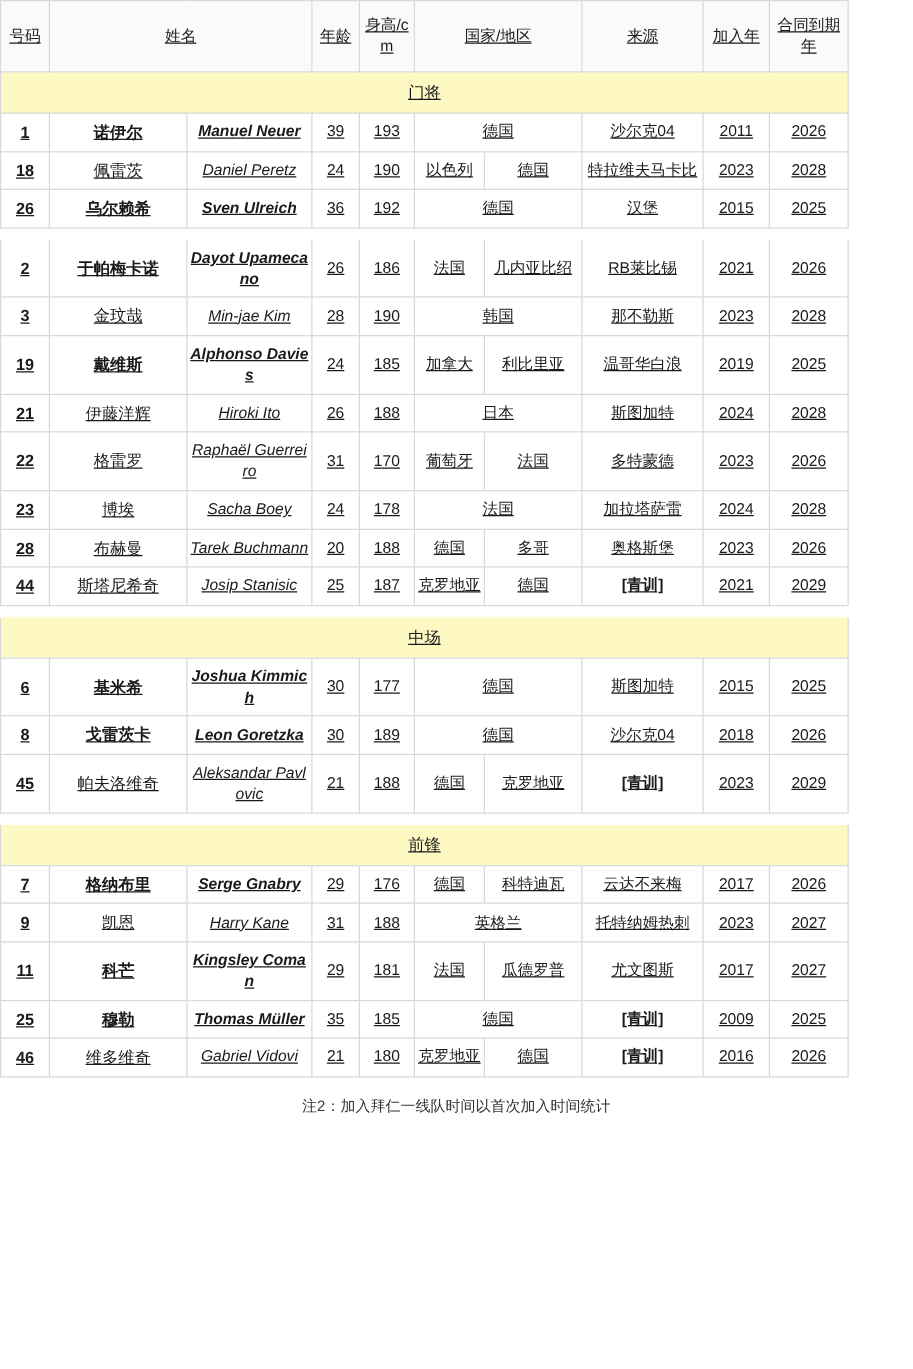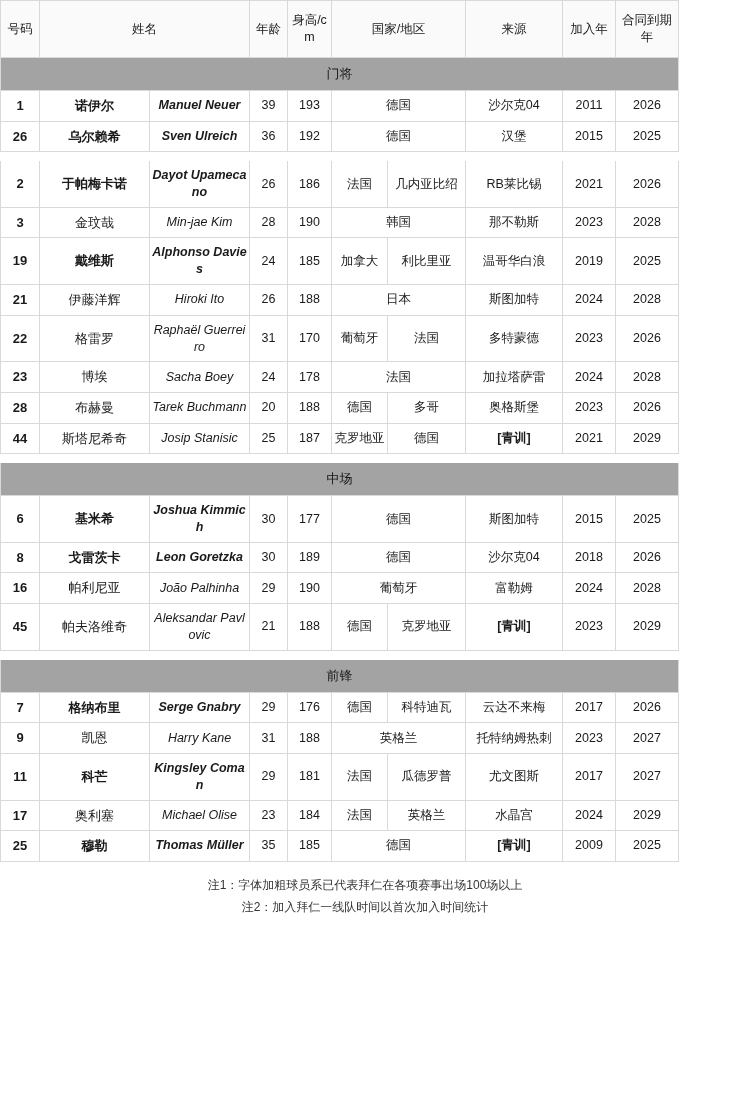--- a/index.html
+++ b/index.html
@@ -10,20 +10,21 @@
   body {
     width: 730px;
     font-family: "Liberation Sans", sans-serif;
     color: #1a1a1a;
     -webkit-font-smoothing: antialiased;
   }
   .roster {
     width: 632px;
     border-collapse: collapse;
     table-layout: fixed;
+    text-decoration: underline;
   }
   .roster col.c-num    { width: 39px; }
   .roster col.c-name   { width: 110px; }
   .roster col.c-latin  { width: 100px; }
   .roster col.c-age    { width: 38px; }
   .roster col.c-height { width: 44px; }
   .roster col.c-nat1   { width: 56px; }
   .roster col.c-nat2   { width: 78px; }
   .roster col.c-src    { width: 97px; }
   .roster col.c-join   { width: 53px; }
@@ -48,21 +49,21 @@
   tr.spacer td {
     border-left: 1px solid #ffffff;
     border-right: 1px solid #ffffff;
     border-top: 1px solid #ffffff;
     border-bottom: 1px solid #ffffff;
     background: #ffffff;
     height: 8px;
     padding: 0;
   }
   tr.group-row td {
-    background: #a3a3a3;
+    background: #fef9c3;
     font-size: 13px;
     height: 24px;
     padding: 4px 2px;
   }
   td.num {
     font-weight: bold;
     font-size: 13px;
   }
   td.cn-name {
     font-size: 13px;
@@ -126,20 +127,32 @@
         <td class="cn-name bold">诺伊尔</td>
         <td class="latin bold">Manuel Neuer</td>
         <td>39</td>
         <td>193</td>
         <td colspan="2">德国</td>
         <td class="src">沙尔克04</td>
         <td>2011</td>
         <td>2026</td>
       </tr>
       <tr>
+        <td class="num">18</td>
+        <td class="cn-name">佩雷茨</td>
+        <td class="latin">Daniel Peretz</td>
+        <td>24</td>
+        <td>190</td>
+        <td>以色列</td>
+        <td>德国</td>
+        <td class="src">特拉维夫马卡比</td>
+        <td>2023</td>
+        <td>2028</td>
+      </tr>
+      <tr>
         <td class="num">26</td>
         <td class="cn-name bold">乌尔赖希</td>
         <td class="latin bold">Sven Ulreich</td>
         <td>36</td>
         <td>192</td>
         <td colspan="2">德国</td>
         <td class="src">汉堡</td>
         <td>2015</td>
         <td>2025</td>
       </tr>
@@ -261,31 +274,20 @@
         <td class="cn-name bold">戈雷茨卡</td>
         <td class="latin bold">Leon Goretzka</td>
         <td>30</td>
         <td>189</td>
         <td colspan="2">德国</td>
         <td class="src">沙尔克04</td>
         <td>2018</td>
         <td>2026</td>
       </tr>
       <tr>
-        <td class="num">16</td>
-        <td class="cn-name">帕利尼亚</td>
-        <td class="latin">João Palhinha</td>
-        <td>29</td>
-        <td>190</td>
-        <td colspan="2">葡萄牙</td>
-        <td class="src">富勒姆</td>
-        <td>2024</td>
-        <td>2028</td>
-      </tr>
-      <tr>
         <td class="num">45</td>
         <td class="cn-name">帕夫洛维奇</td>
         <td class="latin">Aleksandar Pavlovic</td>
         <td>21</td>
         <td>188</td>
         <td>德国</td>
         <td>克罗地亚</td>
         <td class="src bold">[青训]</td>
         <td>2023</td>
         <td>2029</td>
@@ -325,41 +327,40 @@
         <td class="latin bold">Kingsley Coman</td>
         <td>29</td>
         <td>181</td>
         <td>法国</td>
         <td>瓜德罗普</td>
         <td class="src">尤文图斯</td>
         <td>2017</td>
         <td>2027</td>
       </tr>
       <tr>
-        <td class="num">17</td>
-        <td class="cn-name">奥利塞</td>
-        <td class="latin">Michael Olise</td>
-        <td>23</td>
-        <td>184</td>
-        <td>法国</td>
-        <td>英格兰</td>
-        <td class="src">水晶宫</td>
-        <td>2024</td>
-        <td>2029</td>
-      </tr>
-      <tr>
         <td class="num">25</td>
         <td class="cn-name bold">穆勒</td>
         <td class="latin bold">Thomas Müller</td>
         <td>35</td>
         <td>185</td>
         <td colspan="2">德国</td>
         <td class="src bold">[青训]</td>
         <td>2009</td>
         <td>2025</td>
       </tr>
+      <tr>
+        <td class="num">46</td>
+        <td class="cn-name">维多维奇</td>
+        <td class="latin">Gabriel Vidovi</td>
+        <td>21</td>
+        <td>180</td>
+        <td>克罗地亚</td>
+        <td>德国</td>
+        <td class="src bold">[青训]</td>
+        <td>2016</td>
+        <td>2026</td>
+      </tr>
     </tbody>
 </table>
 
 <div class="notes">
-  <div>注1：字体加粗球员系已代表拜仁在各项赛事出场100场以上</div>
   <div>注2：加入拜仁一线队时间以首次加入时间统计</div>
 </div>
 
 </body></html>

